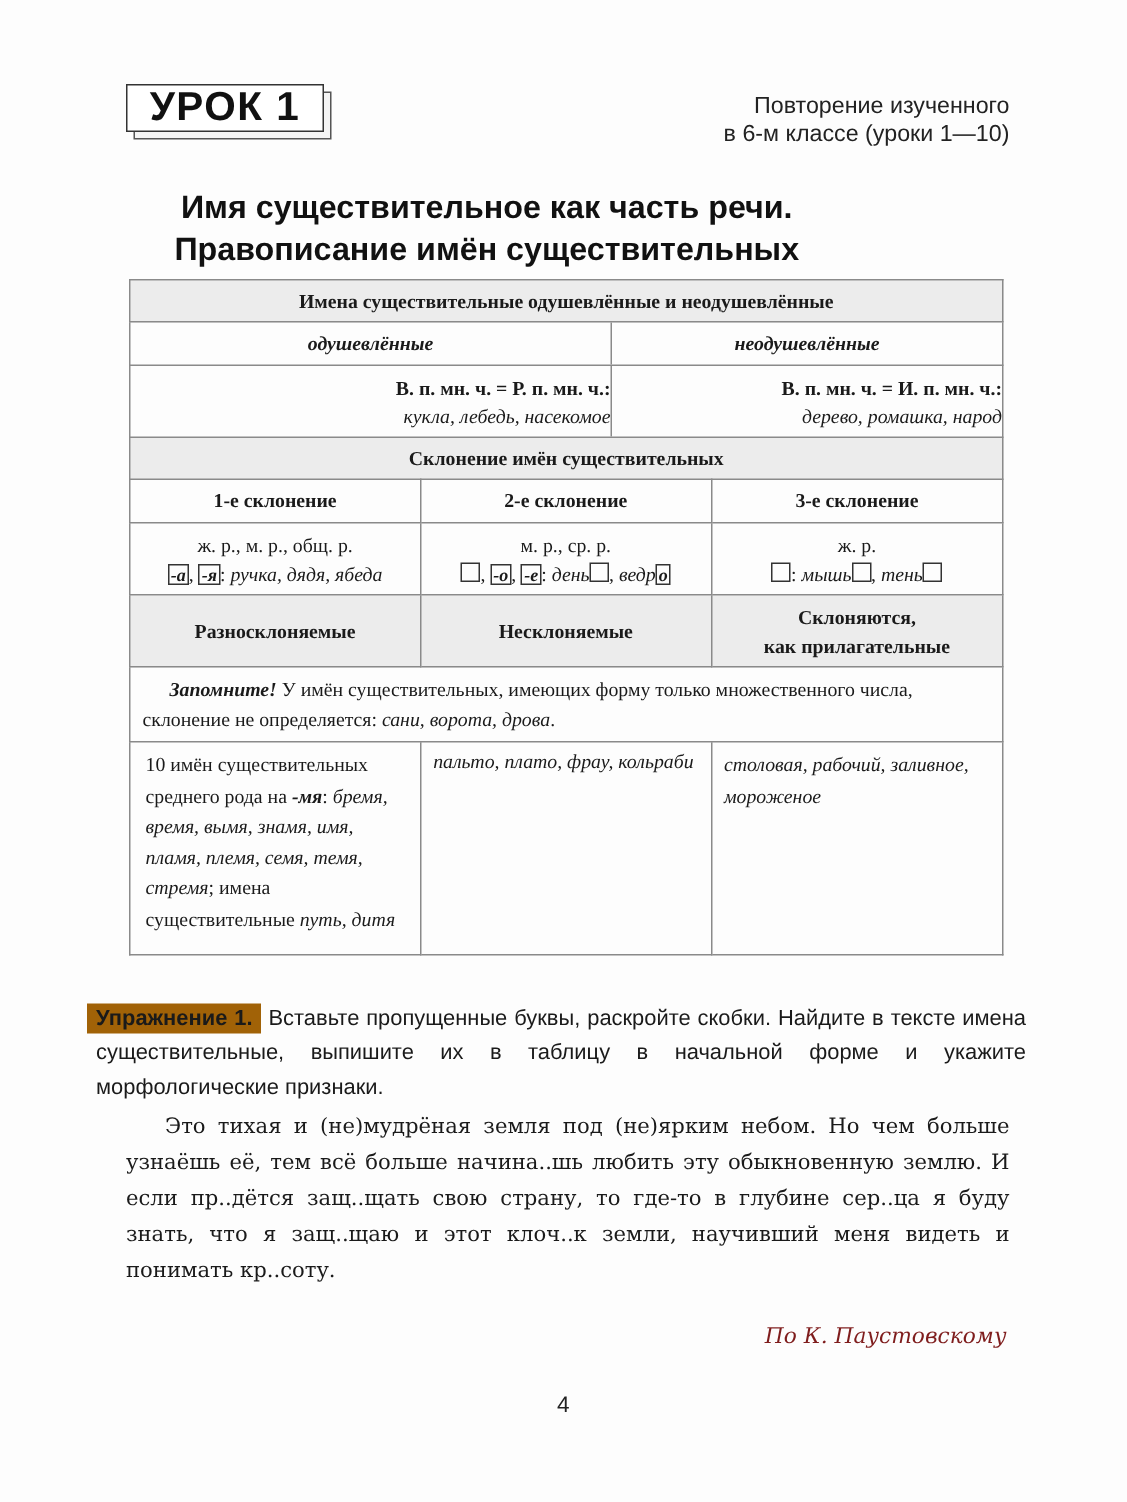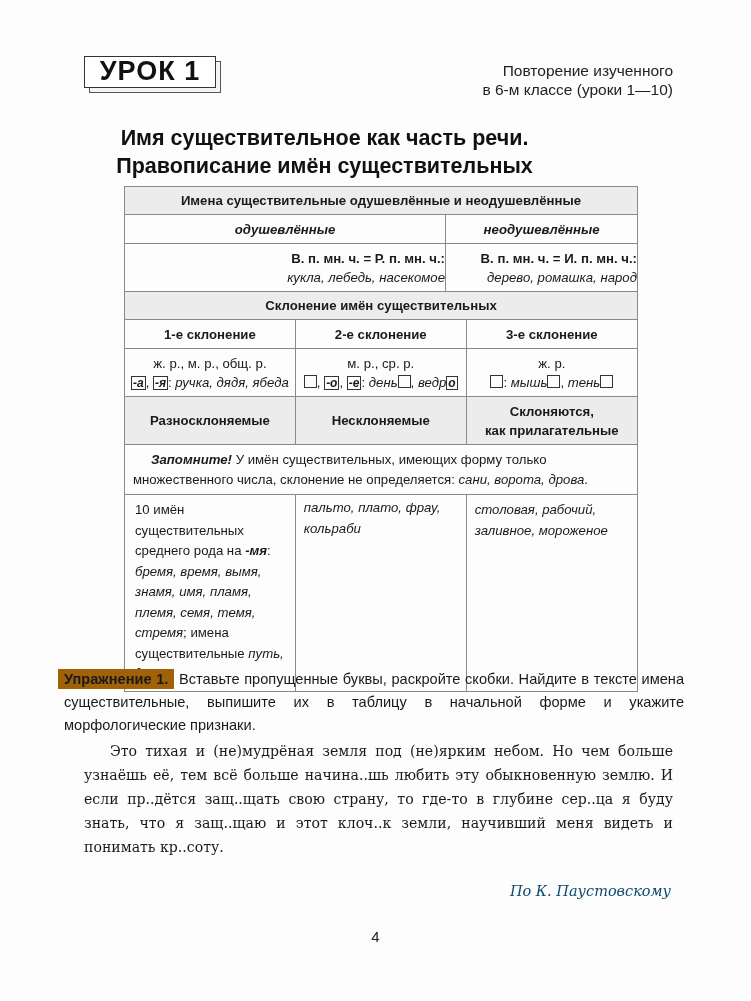--- a/index.html
+++ b/index.html
@@ -7,36 +7,36 @@
 
   .lesson-badge { position: absolute; left: 84px; top: 56px; }
   .lesson-shadow { position: absolute; left: 5px; top: 5px; width: 130px; height: 30px; border: 1.5px solid #555; background: #f4f4f4; }
   .lesson-box { position: relative; width: 130px; height: 30px; border: 1.5px solid #333; background: #fff; display: flex; align-items: flex-end; justify-content: center; }
   .lesson-box span { font-family: "Liberation Sans", sans-serif; font-weight: bold; font-size: 27px; letter-spacing: 1px; color: #111; }
 
   .lesson-sub { position: absolute; right: 78px; top: 61px; text-align: right; font-family: "Liberation Sans", sans-serif; font-size: 15.5px; line-height: 19px; color: #222; }
 
   .page-title { position: absolute; left: 0; width: 649px; top: 124px; text-align: center; font-family: "Liberation Sans", sans-serif; font-weight: bold; font-size: 21.5px; line-height: 28px; color: #111; }
 
-  table.grammar { position: absolute; left: 86px; top: 186px; width: 514px; border-collapse: collapse; font-family: Liberation Sans, sans-serif; font-size: 13.2px; color: #1a1a1a; margin-left: 38px; }
+  table.grammar { position: absolute; left: 86px; top: 186px; width: 583px; border-collapse: collapse; font-family: Liberation Serif, serif; font-size: 13.2px; color: #1a1a1a; }
   table.grammar td { border: 1.5px solid #8a8a8a; text-align: center; vertical-align: middle; padding: 0 4px; }
   .shade { background: #ececec; }
   .b { font-weight: bold; }
   .i { font-style: italic; }
   .left { text-align: left !important; }
   .top { vertical-align: top !important; }
   .box { display: inline-block; border: 1px solid #333; padding: 0 1px; line-height: 12px; font-style: italic; font-weight: bold; font-size: 12px; }
   .ebox { display: inline-block; width: 11px; height: 11px; border: 1px solid #333; vertical-align: -1px; }
 
   .ex-head { position: absolute; left: 64px; top: 668px; width: 620px; font-family: "Liberation Sans", sans-serif; font-size: 14.6px; line-height: 23px; color: #1a1a1a; text-align: justify; }
   .ex-label { background: #a16207; font-weight: bold; padding: 2px 6px 2px 6px; margin-left: -6px; }
 
   .ex-text { position: absolute; left: 84px; top: 739px; width: 589px; font-family: "DejaVu Serif", serif; font-size: 14.1px; line-height: 24px; color: #1a1a1a; text-align: justify; }
   .ex-text p { margin: 0; text-indent: 26px; }
-  .author { position: absolute; right: 80px; top: 883px; font-family: "DejaVu Serif", serif; font-style: italic; font-size: 14.5px; color: #0c4a6e; }
+  .author { position: absolute; right: 80px; top: 883px; font-family: "DejaVu Serif", serif; font-style: italic; font-size: 14.5px; color: #7f1d1d; }
   .page-num { position: absolute; left: 0; width: 751px; top: 928px; text-align: center; font-family: "Liberation Sans", sans-serif; font-size: 15px; color: #222; }
 </style>
 </head>
 <body>
 
 <div class="lesson-badge">
   <div class="lesson-shadow"></div>
   <div class="lesson-box">
     <span>УРОК 1</span>
   </div>

